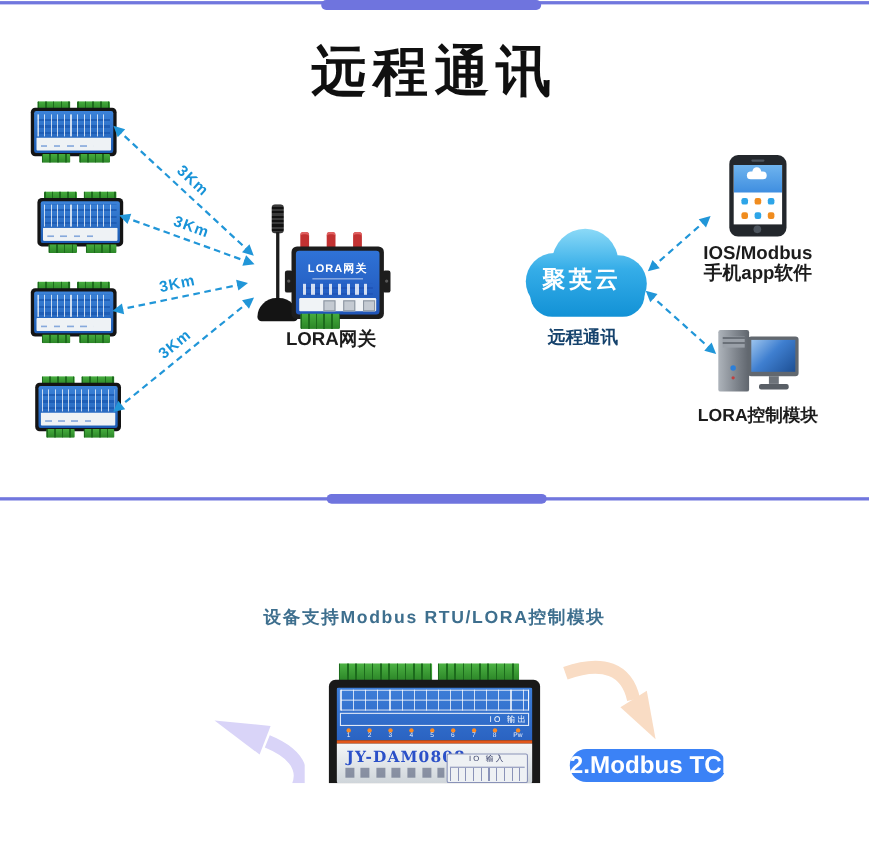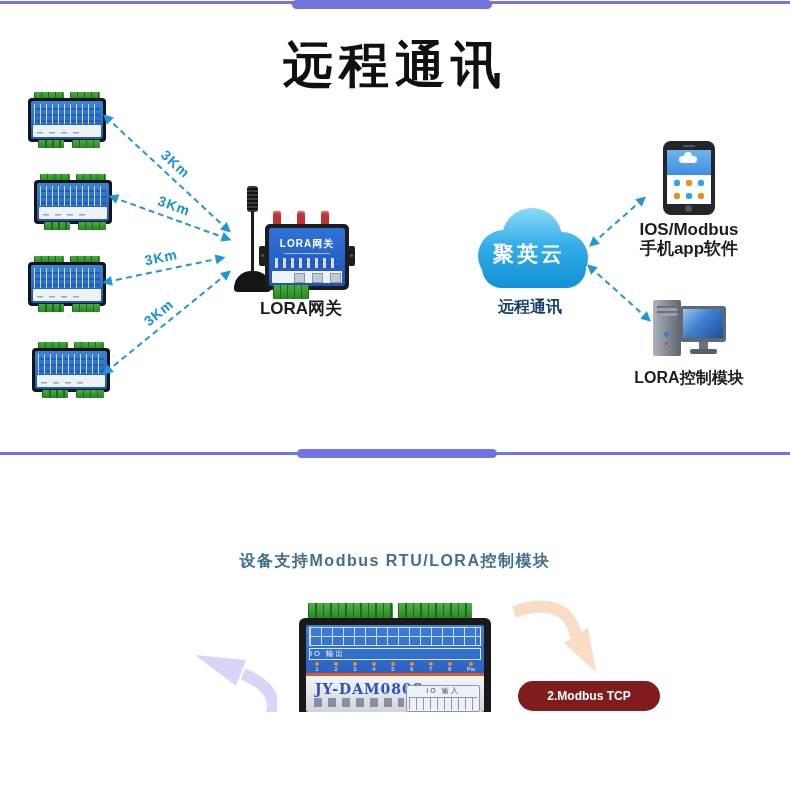--- a/index.html
+++ b/index.html
@@ -111,21 +111,21 @@
   .gterm{position:absolute;background:
          repeating-linear-gradient(90deg,#1c6b1c 0 1.5px,transparent 1.5px 7.5px),
          linear-gradient(#4cb243,#2b8527);border-radius:1px;height:16px;}
   .dam-body{position:absolute;left:2px;top:21px;width:192px;height:101px;background:#191919;border-radius:6px;}
   .dam-face{position:absolute;left:7px;top:7px;right:7px;bottom:7px;display:flex;flex-direction:column;overflow:hidden;border-radius:2px;}
   .dam-blue{height:48px;background:linear-gradient(#3d7ed8,#2a63c2);padding:2px 3px 0;box-sizing:border-box;}
   .dam-cells{position:relative;height:17px;border:1px solid rgba(255,255,255,.75);
              background:repeating-linear-gradient(90deg,rgba(255,255,255,.75) 0 1px,transparent 1px 11px);}
   .dam-cells i{position:absolute;left:0;right:0;top:8px;height:1px;background:rgba(255,255,255,.75);}
   .dam-outbar{height:10px;margin-top:2px;border:1px solid rgba(255,255,255,.85);
-              color:#fff;font-size:7.5px;line-height:10px;text-align:left;letter-spacing:2px;}
+              color:#fff;font-size:7.5px;line-height:10px;text-align:right;letter-spacing:2px;}
   .dam-leds{display:flex;justify-content:space-between;padding:2px 6px 0;}
   .dam-leds b{display:flex;flex-direction:column;align-items:center;font-weight:normal;}
   .dam-leds i{width:4px;height:4px;border-radius:50%;background:#ff8a1e;}
   .dam-leds span{font-size:6px;color:#e8f0ff;line-height:7px;}
   .dam-orange{height:3px;background:#e2571b;}
   .dam-silver{flex:1;position:relative;background:linear-gradient(#f4f6f8,#cfd5da);}
   .dam-model{position:absolute;left:9px;top:5px;font-family:"DejaVu Serif",serif;
              font-size:14px;font-weight:bold;color:#2b50c8;letter-spacing:1px;}
   .dam-inbox{position:absolute;right:4px;top:9px;width:72px;height:25px;border:1px solid #8a93b8;border-radius:2px;background:#eef1f4;}
   .dam-inbox .lbl{font-size:7px;color:#343c66;text-align:center;line-height:9px;letter-spacing:2px;}
@@ -134,21 +134,21 @@
   .dam-tiny{position:absolute;left:8px;bottom:5px;width:90px;height:9px;
        background:repeating-linear-gradient(90deg,rgba(70,80,110,.55) 0 8px,transparent 8px 14px);
        background-size:100% 1.5px;background-repeat:repeat-y;background-position:0 2px;}
   .dam-rail{position:absolute;left:58px;top:122px;width:66px;height:11px;background:#0f0f0f;border-radius:0 0 3px 3px;}
 
   
   .badge{position:absolute;color:#fff;font-weight:bold;text-align:center;white-space:nowrap;}
   .badge-rtu{left:142px;top:618px;width:118px;height:28px;line-height:28px;border-radius:14px;
              background:#4b39d5;font-size:15px;}
   .badge-tcp{left:518px;top:681px;width:142px;height:30px;line-height:30px;border-radius:15px;
-             background:#7f1d1d;font-size:12px;}
+             background:#3b82f6;font-size:22px;}
   .curve{position:absolute;}
 </style>
 </head>
 <body>
 
 <div class="canvas">
 
   <div class="hairline" style="top:1px"></div>
   <div class="thickbar" style="left:292px;top:0"></div>
 

